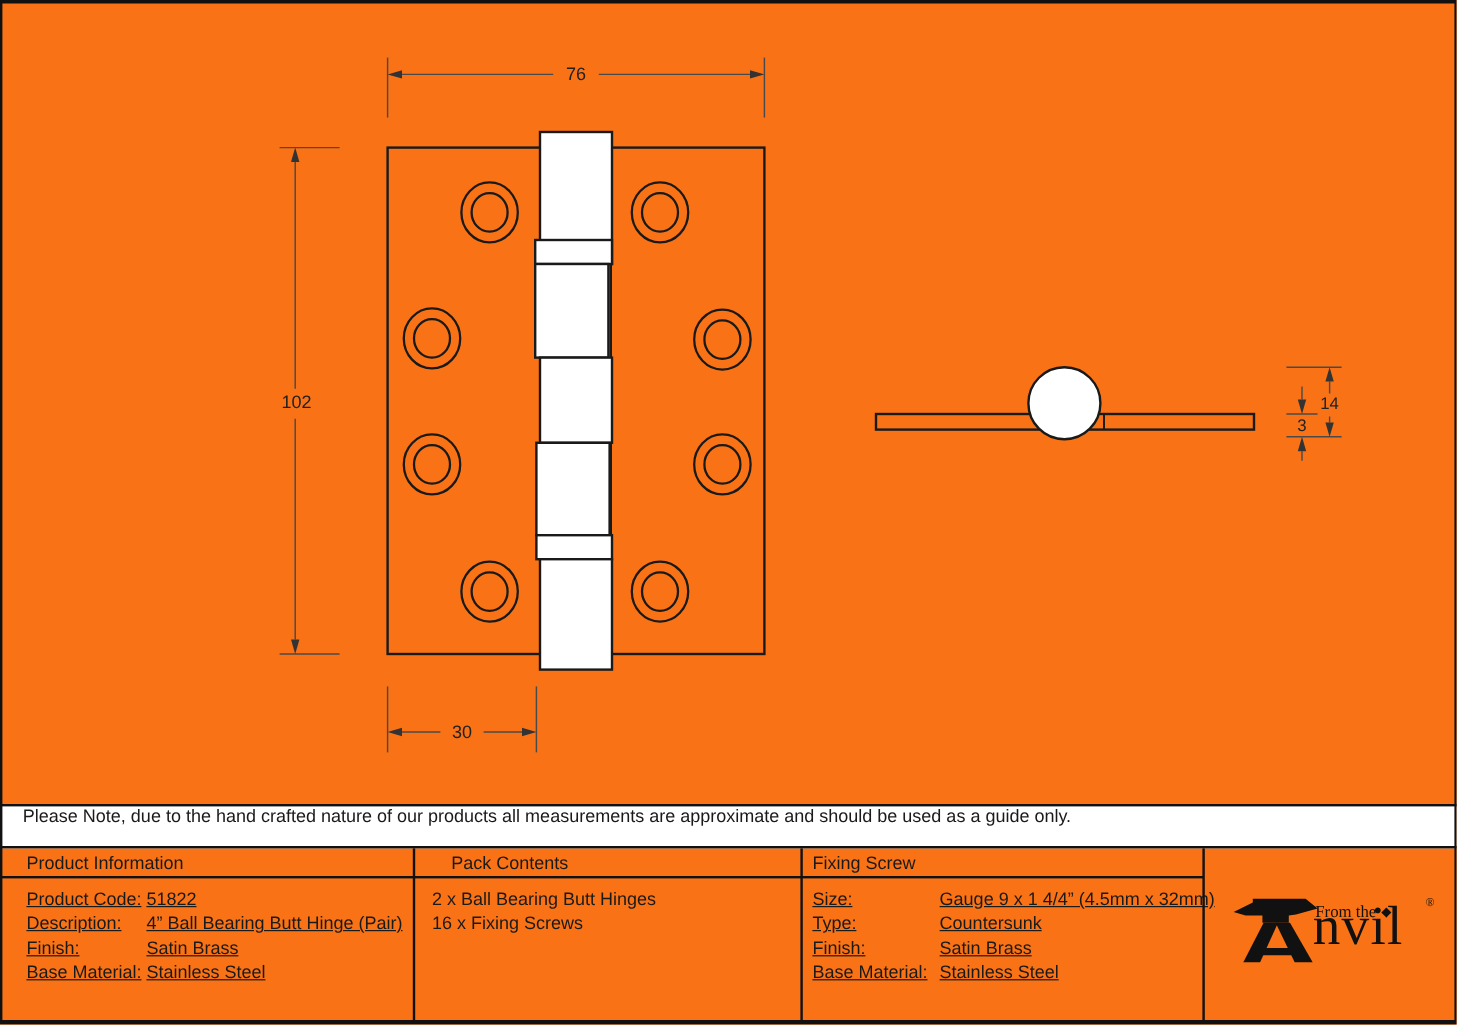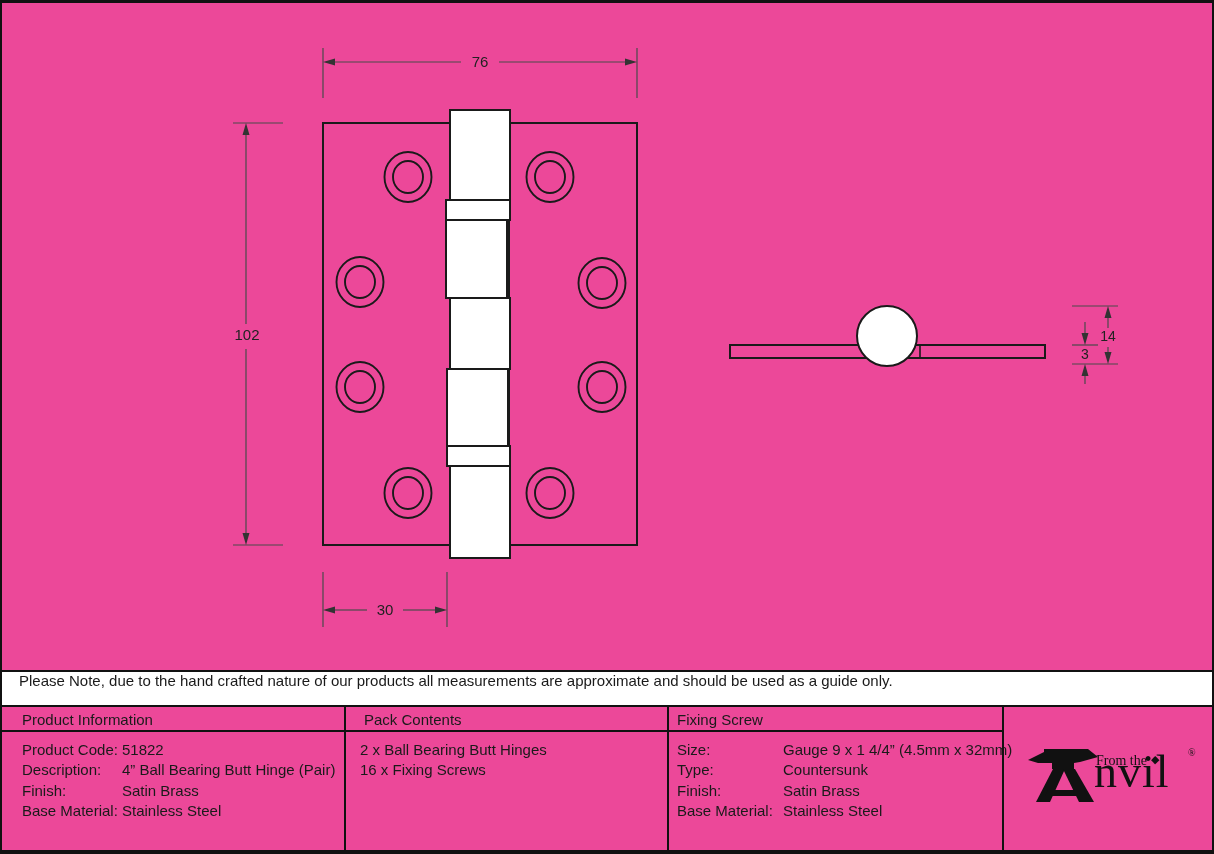--- a/index.html
+++ b/index.html
@@ -2,41 +2,41 @@
 <html><head>
 <meta charset="utf-8">
 <style>
   * { margin:0; padding:0; box-sizing:border-box; }
   html,body { background:#fff; }
   body {
     width:1214px; height:854px;
     font-family:"Liberation Sans", sans-serif;
     color:#1a1a1a;
   }
-  .page { position:relative; width:1214px; height:854px; background:#ec4899; overflow:hidden; }
+  .page { position:relative; width:1214px; height:854px; background:#f97316; overflow:hidden; }
   .frame {
     position:absolute; inset:0; z-index:9; pointer-events:none;
     border:2px solid #111; border-top-width:3px; border-bottom-width:4px;
   }
   svg text { font-family:"Liberation Sans", sans-serif; }
 
   
   .hline, .vline { position:absolute; background:#111; z-index:2; }
 
   .note-row {
     position:absolute; left:0; top:670px; width:1214px; height:37px;
     border-top:2px solid #111; border-bottom:2px solid #111;
     display:flex; align-items:flex-start; padding-left:19px;
     font-size:15px; background:#fff;
   }
 
   .col-header { position:absolute; top:711px; font-size:15px; white-space:nowrap;text-align:center; }
 
   .col-body { position:absolute; top:741px; font-size:15px; }
-  .kv-row { display:flex; height:20.4px; white-space:nowrap; }
+  .kv-row { display:flex; height:20.4px; white-space:nowrap;text-decoration:underline; }
   .kv-row .k { width:100px; flex:0 0 auto; }
   .col3 .kv-row .k { width:106px; }
   .line-item { height:20.4px; white-space:nowrap; }
 
   
   .logo-cell { position:absolute; left:1002px; top:707px; width:210px; height:143px; }
   .anvil-icon { position:absolute; left:24px; top:39px; }
   .logo-tagline {
     position:absolute; left:94px; top:46px;
     font-family:"Liberation Serif", serif; font-size:14px; color:#111; white-space:nowrap;
@@ -191,21 +191,21 @@
     <div class="kv-row">
       <span class="k">Finish:</span>
       <span class="v">Satin Brass</span>
     </div>
     <div class="kv-row">
       <span class="k">Base Material:</span>
       <span class="v">Stainless Steel</span>
     </div>
   </div>
 
-  <div class="col-header" style="left:364px;">Pack Contents</div>
+  <div class="col-header" style="left:376px;">Pack Contents</div>
   <div class="col-body col2" style="left:360px;">
     <div class="line-item">2 x Ball Bearing Butt Hinges</div>
     <div class="line-item">16 x Fixing Screws</div>
   </div>
 
   <div class="col-header" style="left:677px;">Fixing Screw</div>
   <div class="col-body col3" style="left:677px;">
     <div class="kv-row">
       <span class="k">Size:</span>
       <span class="v">Gauge 9 x 1 4/4” (4.5mm x 32mm)</span>

